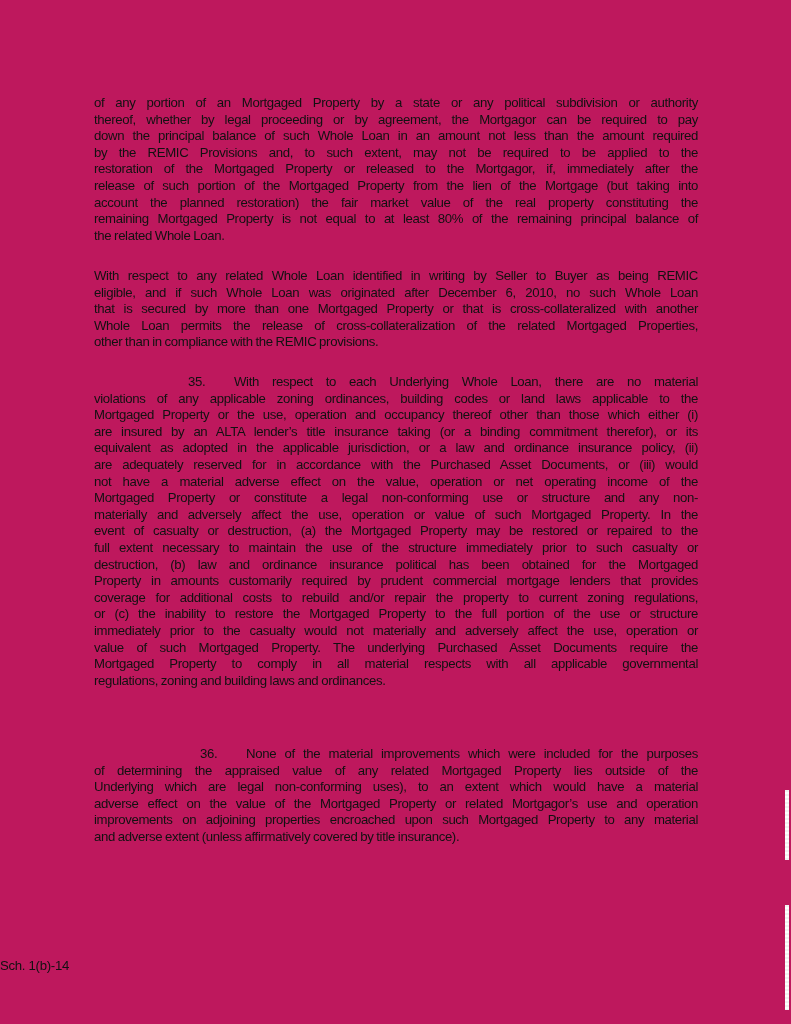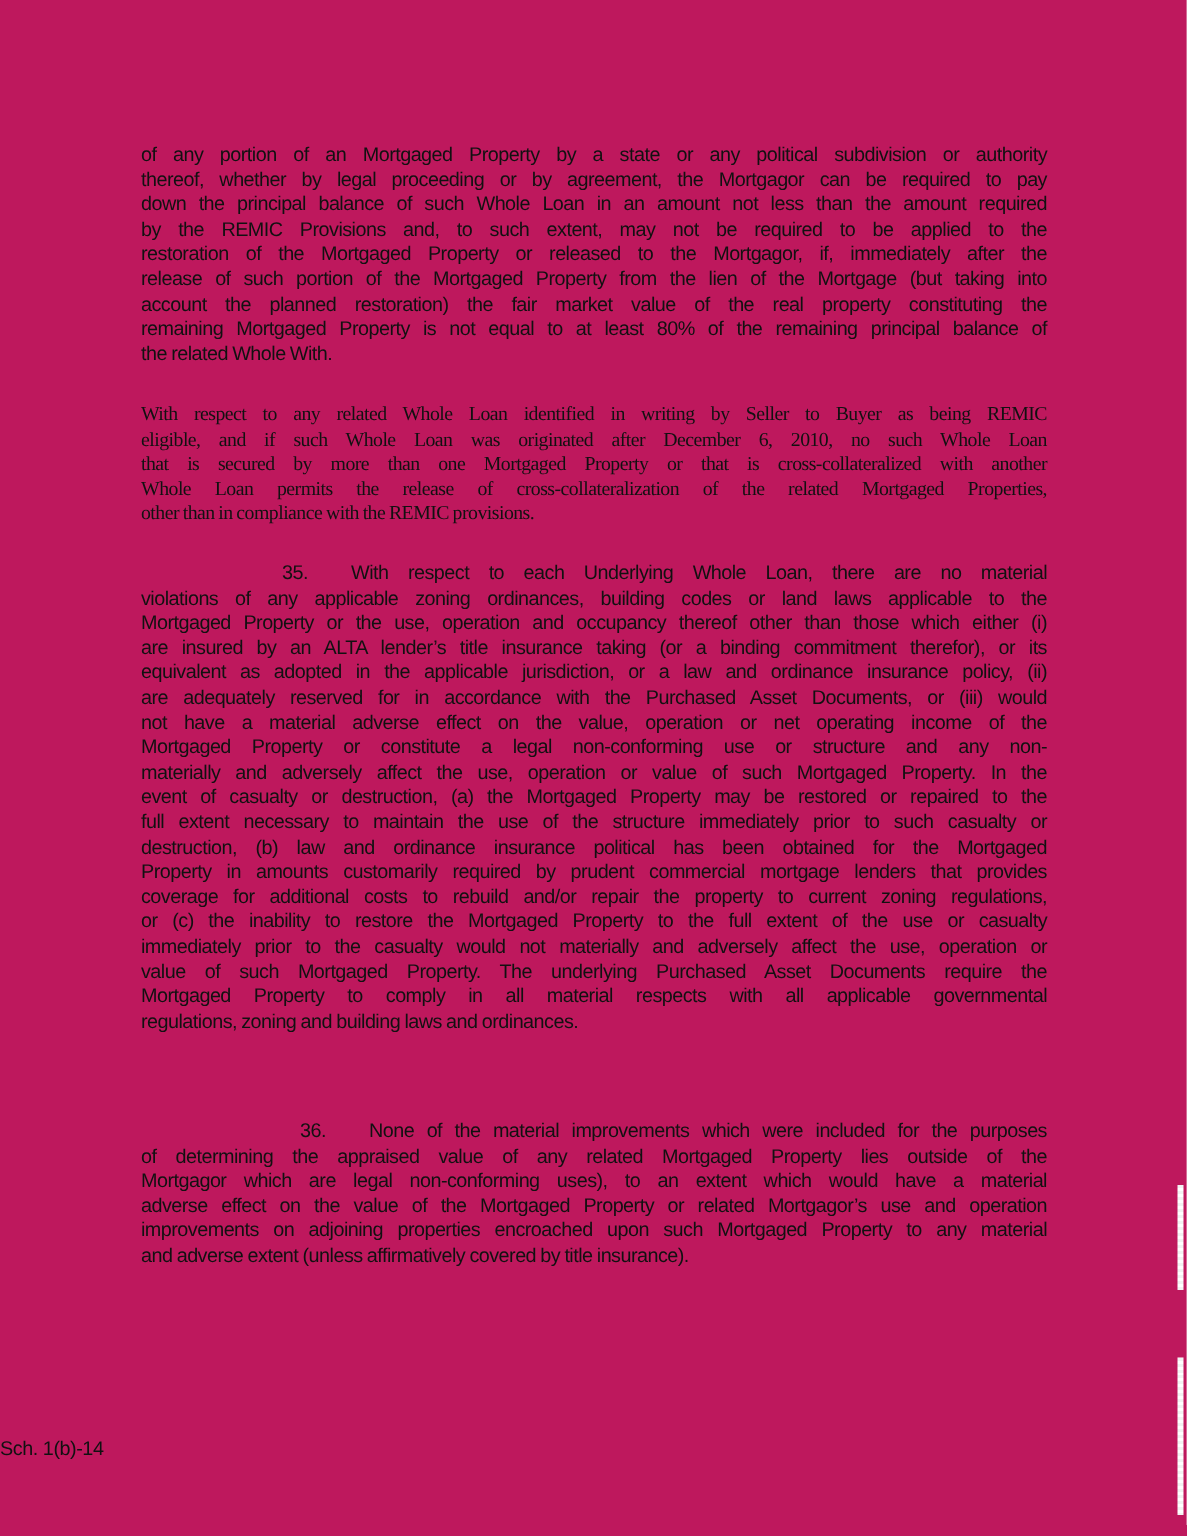--- a/index.html
+++ b/index.html
@@ -36,24 +36,24 @@
 
   <div class="para" style="top:95px;">
     <span class="line"><span class="fill">of any portion of an Mortgaged Property by a state or any political subdivision or authority</span></span>
     <span class="line"><span class="fill">thereof, whether by legal proceeding or by agreement, the Mortgagor can be required to pay</span></span>
     <span class="line"><span class="fill">down the principal balance of such Whole Loan in an amount not less than the amount required</span></span>
     <span class="line"><span class="fill">by the REMIC Provisions and, to such extent, may not be required to be applied to the</span></span>
     <span class="line"><span class="fill">restoration of the Mortgaged Property or released to the Mortgagor, if, immediately after the</span></span>
     <span class="line"><span class="fill">release of such portion of the Mortgaged Property from the lien of the Mortgage (but taking into</span></span>
     <span class="line"><span class="fill">account the planned restoration) the fair market value of the real property constituting the</span></span>
     <span class="line"><span class="fill">remaining Mortgaged Property is not equal to at least 80% of the remaining principal balance of</span></span>
-    <span class="line last"><span class="fill">the related Whole With.</span></span>
+    <span class="line last"><span class="fill">the related Whole Loan.</span></span>
   </div>
 
-  <div class="para" style="top:268px;font-family:Liberation Serif, serif;">
+  <div class="para" style="top:268px;">
     <span class="line"><span class="fill">With respect to any related Whole Loan identified in writing by Seller to Buyer as being REMIC</span></span>
     <span class="line"><span class="fill">eligible, and if such Whole Loan was originated after December 6, 2010, no such Whole Loan</span></span>
     <span class="line"><span class="fill">that is secured by more than one Mortgaged Property or that is cross-collateralized with another</span></span>
     <span class="line"><span class="fill">Whole Loan permits the release of cross-collateralization of the related Mortgaged Properties,</span></span>
     <span class="line last"><span class="fill">other than in compliance with the REMIC provisions.</span></span>
   </div>
 
   <div class="para" style="top:374px;">
     <span class="line" style="padding-left:94px; width:510px;">
       <span class="fill" style="width:510px;">
@@ -66,35 +66,35 @@
     <span class="line"><span class="fill">equivalent as adopted in the applicable jurisdiction, or a law and ordinance insurance policy, (ii)</span></span>
     <span class="line"><span class="fill">are adequately reserved for in accordance with the Purchased Asset Documents, or (iii) would</span></span>
     <span class="line"><span class="fill">not have a material adverse effect on the value, operation or net operating income of the</span></span>
     <span class="line"><span class="fill">Mortgaged Property or constitute a legal non-conforming use or structure and any non-</span></span>
     <span class="line"><span class="fill">materially and adversely affect the use, operation or value of such Mortgaged Property.  In the</span></span>
     <span class="line"><span class="fill">event of casualty or destruction, (a) the Mortgaged Property may be restored or repaired to the</span></span>
     <span class="line"><span class="fill">full extent necessary to maintain the use of the structure immediately prior to such casualty or</span></span>
     <span class="line"><span class="fill">destruction, (b) law and ordinance insurance political has been obtained for the Mortgaged</span></span>
     <span class="line"><span class="fill">Property in amounts customarily required by prudent commercial mortgage lenders that provides</span></span>
     <span class="line"><span class="fill">coverage for additional costs to rebuild and/or repair the property to current zoning regulations,</span></span>
-    <span class="line"><span class="fill">or (c) the inability to restore the Mortgaged Property to the full extent of the use or casualty</span></span>
+    <span class="line"><span class="fill">or (c) the inability to restore the Mortgaged Property to the full portion of the use or structure</span></span>
     <span class="line"><span class="fill">immediately prior to the casualty would not materially and adversely affect the use, operation or</span></span>
     <span class="line"><span class="fill">value of such Mortgaged Property.  The underlying Purchased Asset Documents require the</span></span>
     <span class="line"><span class="fill">Mortgaged Property to comply in all material respects with all applicable governmental</span></span>
     <span class="line last"><span class="fill">regulations, zoning and building laws and ordinances.</span></span>
   </div>
 
   <div class="para" style="top:746px;">
     <span class="line" style="padding-left:94px; width:510px;">
       <span class="fill" style="width:510px;">
         <span class="num" style="width:46px;margin-left:12px;">36.</span><span>None of the material improvements which were included for the purposes</span>
       </span>
     </span>
     <span class="line"><span class="fill">of determining the appraised value of any related Mortgaged Property lies outside of the</span></span>
-    <span class="line"><span class="fill">Mortgagor which are legal non-conforming uses), to an extent which would have a material</span></span>
+    <span class="line"><span class="fill">Underlying which are legal non-conforming uses), to an extent which would have a material</span></span>
     <span class="line"><span class="fill">adverse effect on the value of the Mortgaged Property or related Mortgagor’s use and operation</span></span>
     <span class="line"><span class="fill">improvements on adjoining properties encroached upon such Mortgaged Property to any material</span></span>
     <span class="line last"><span class="fill">and adverse extent (unless affirmatively covered by title insurance).</span></span>
   </div>
 
   <div class="footer">Sch. 1(b)-14</div>
 
   <div class="edge-noise" style="top:790px; height:70px;"></div>
   <div class="edge-noise" style="top:905px; height:105px;"></div>
 </div>

